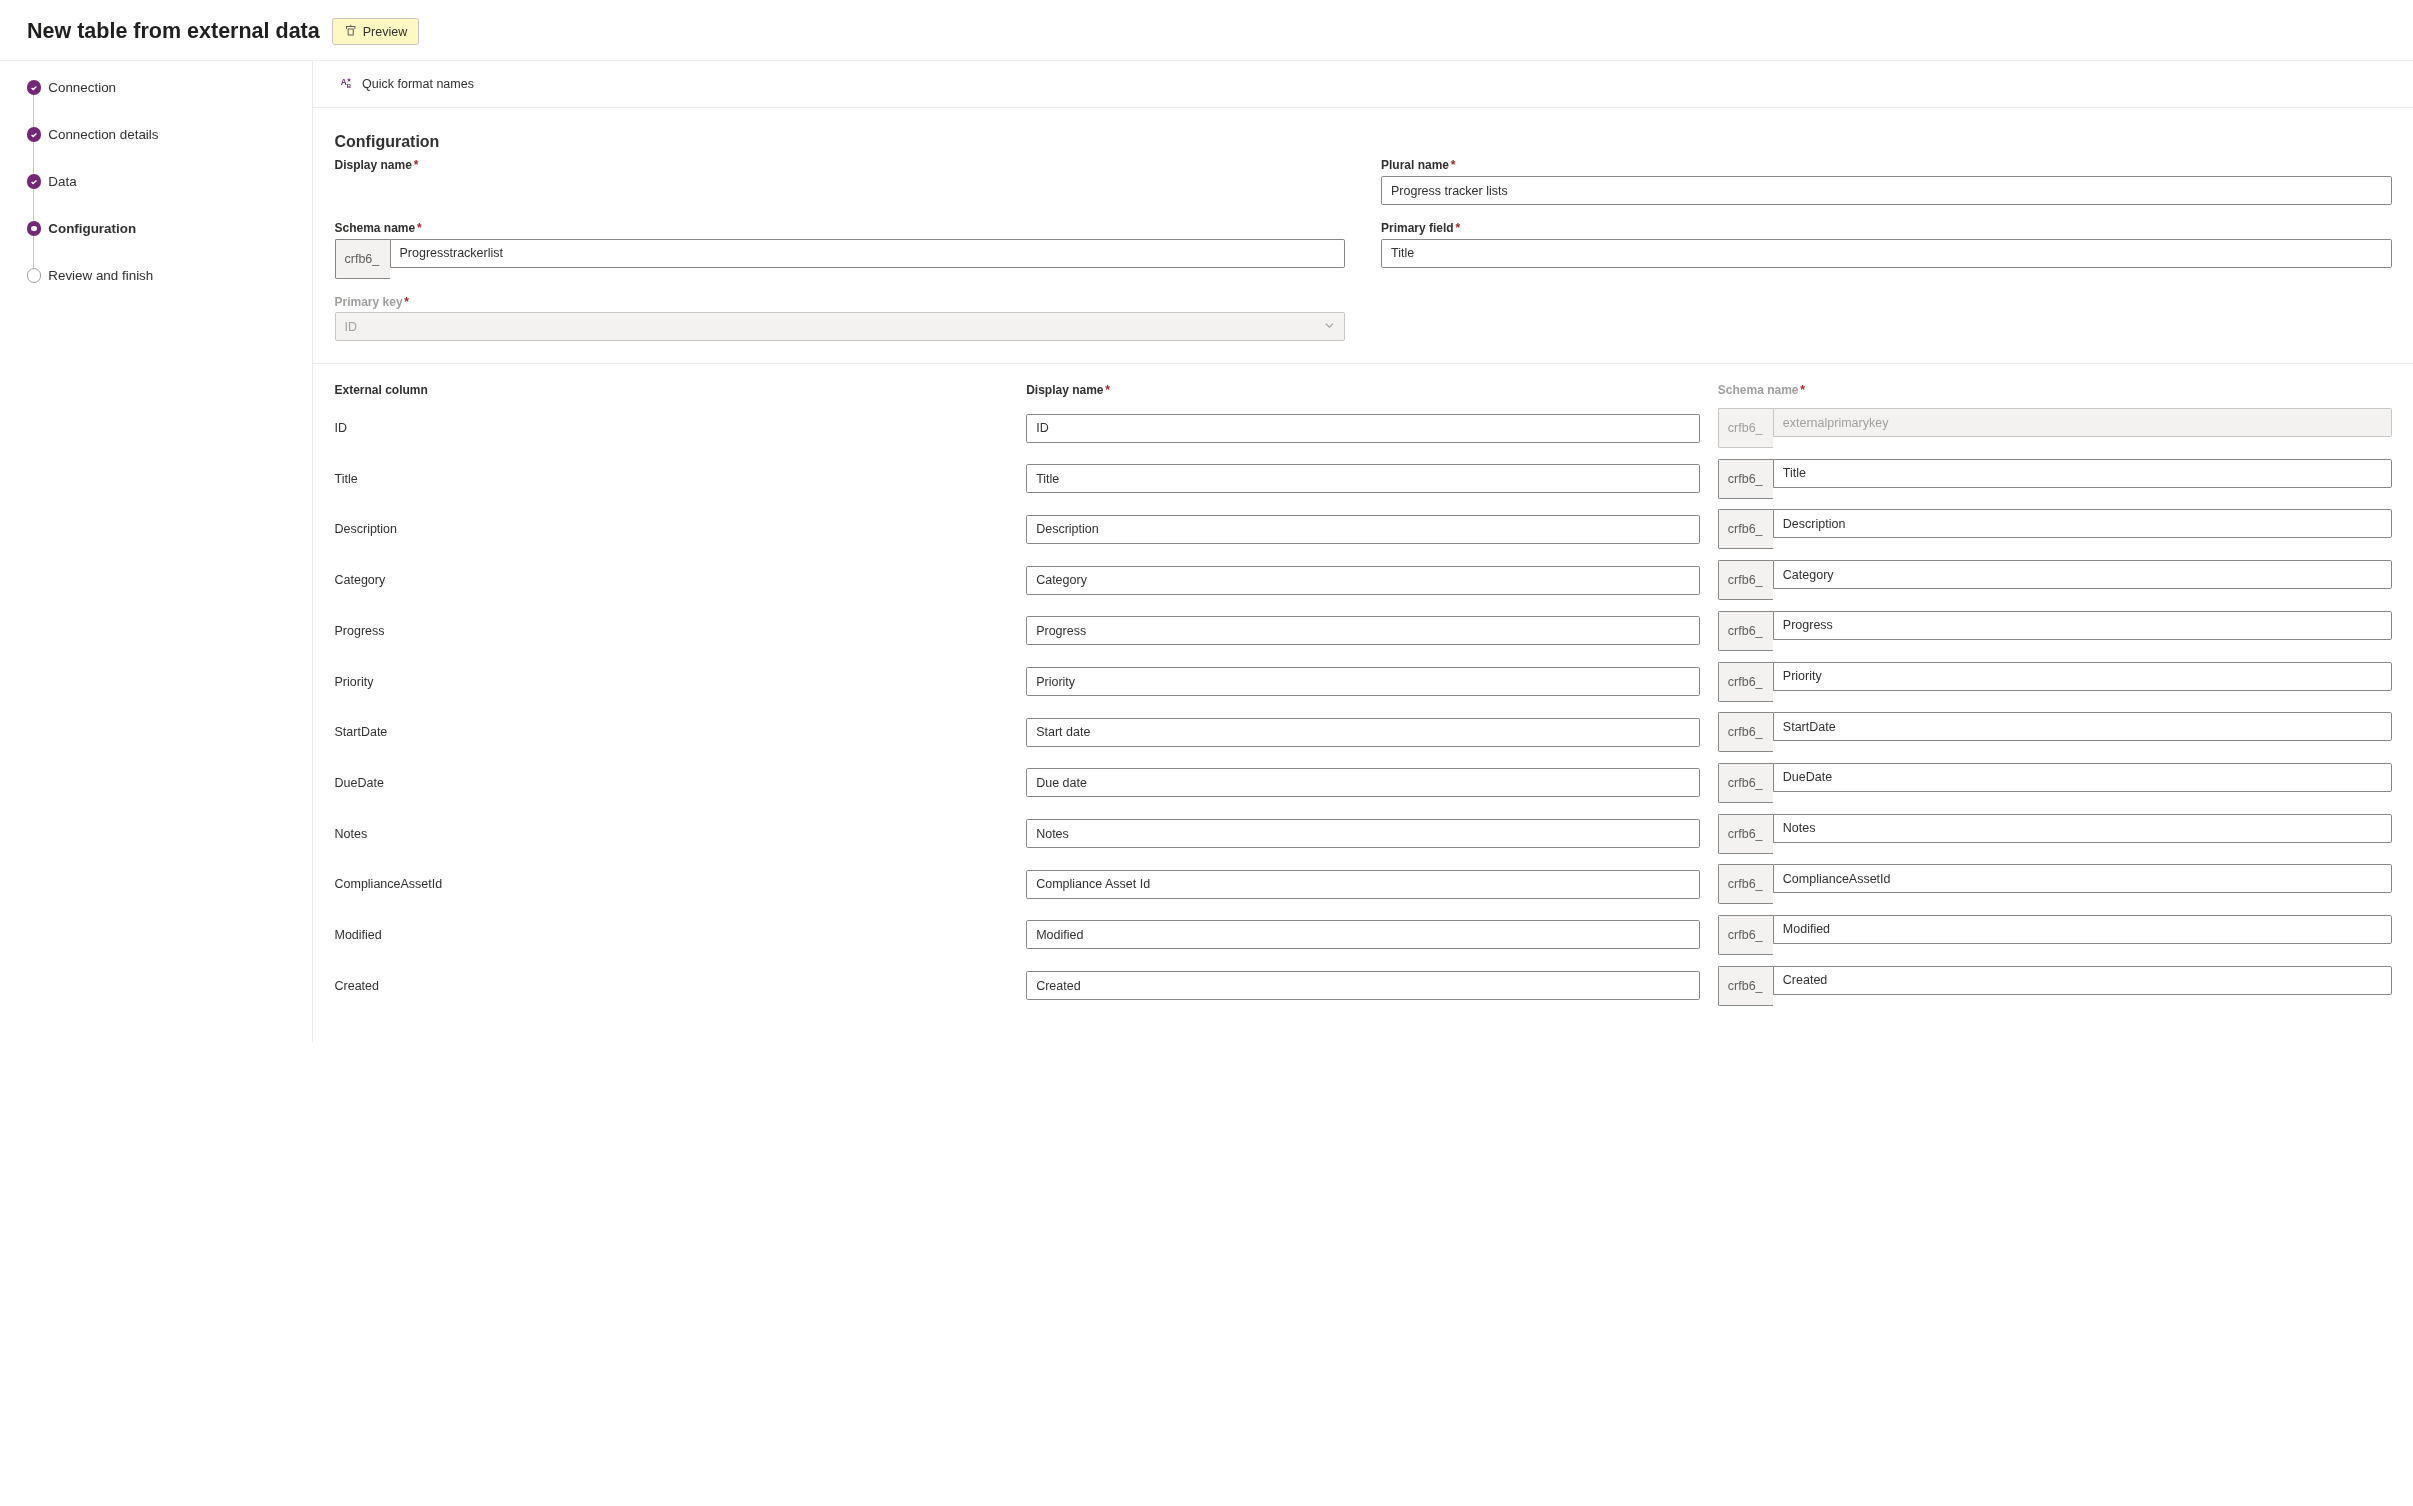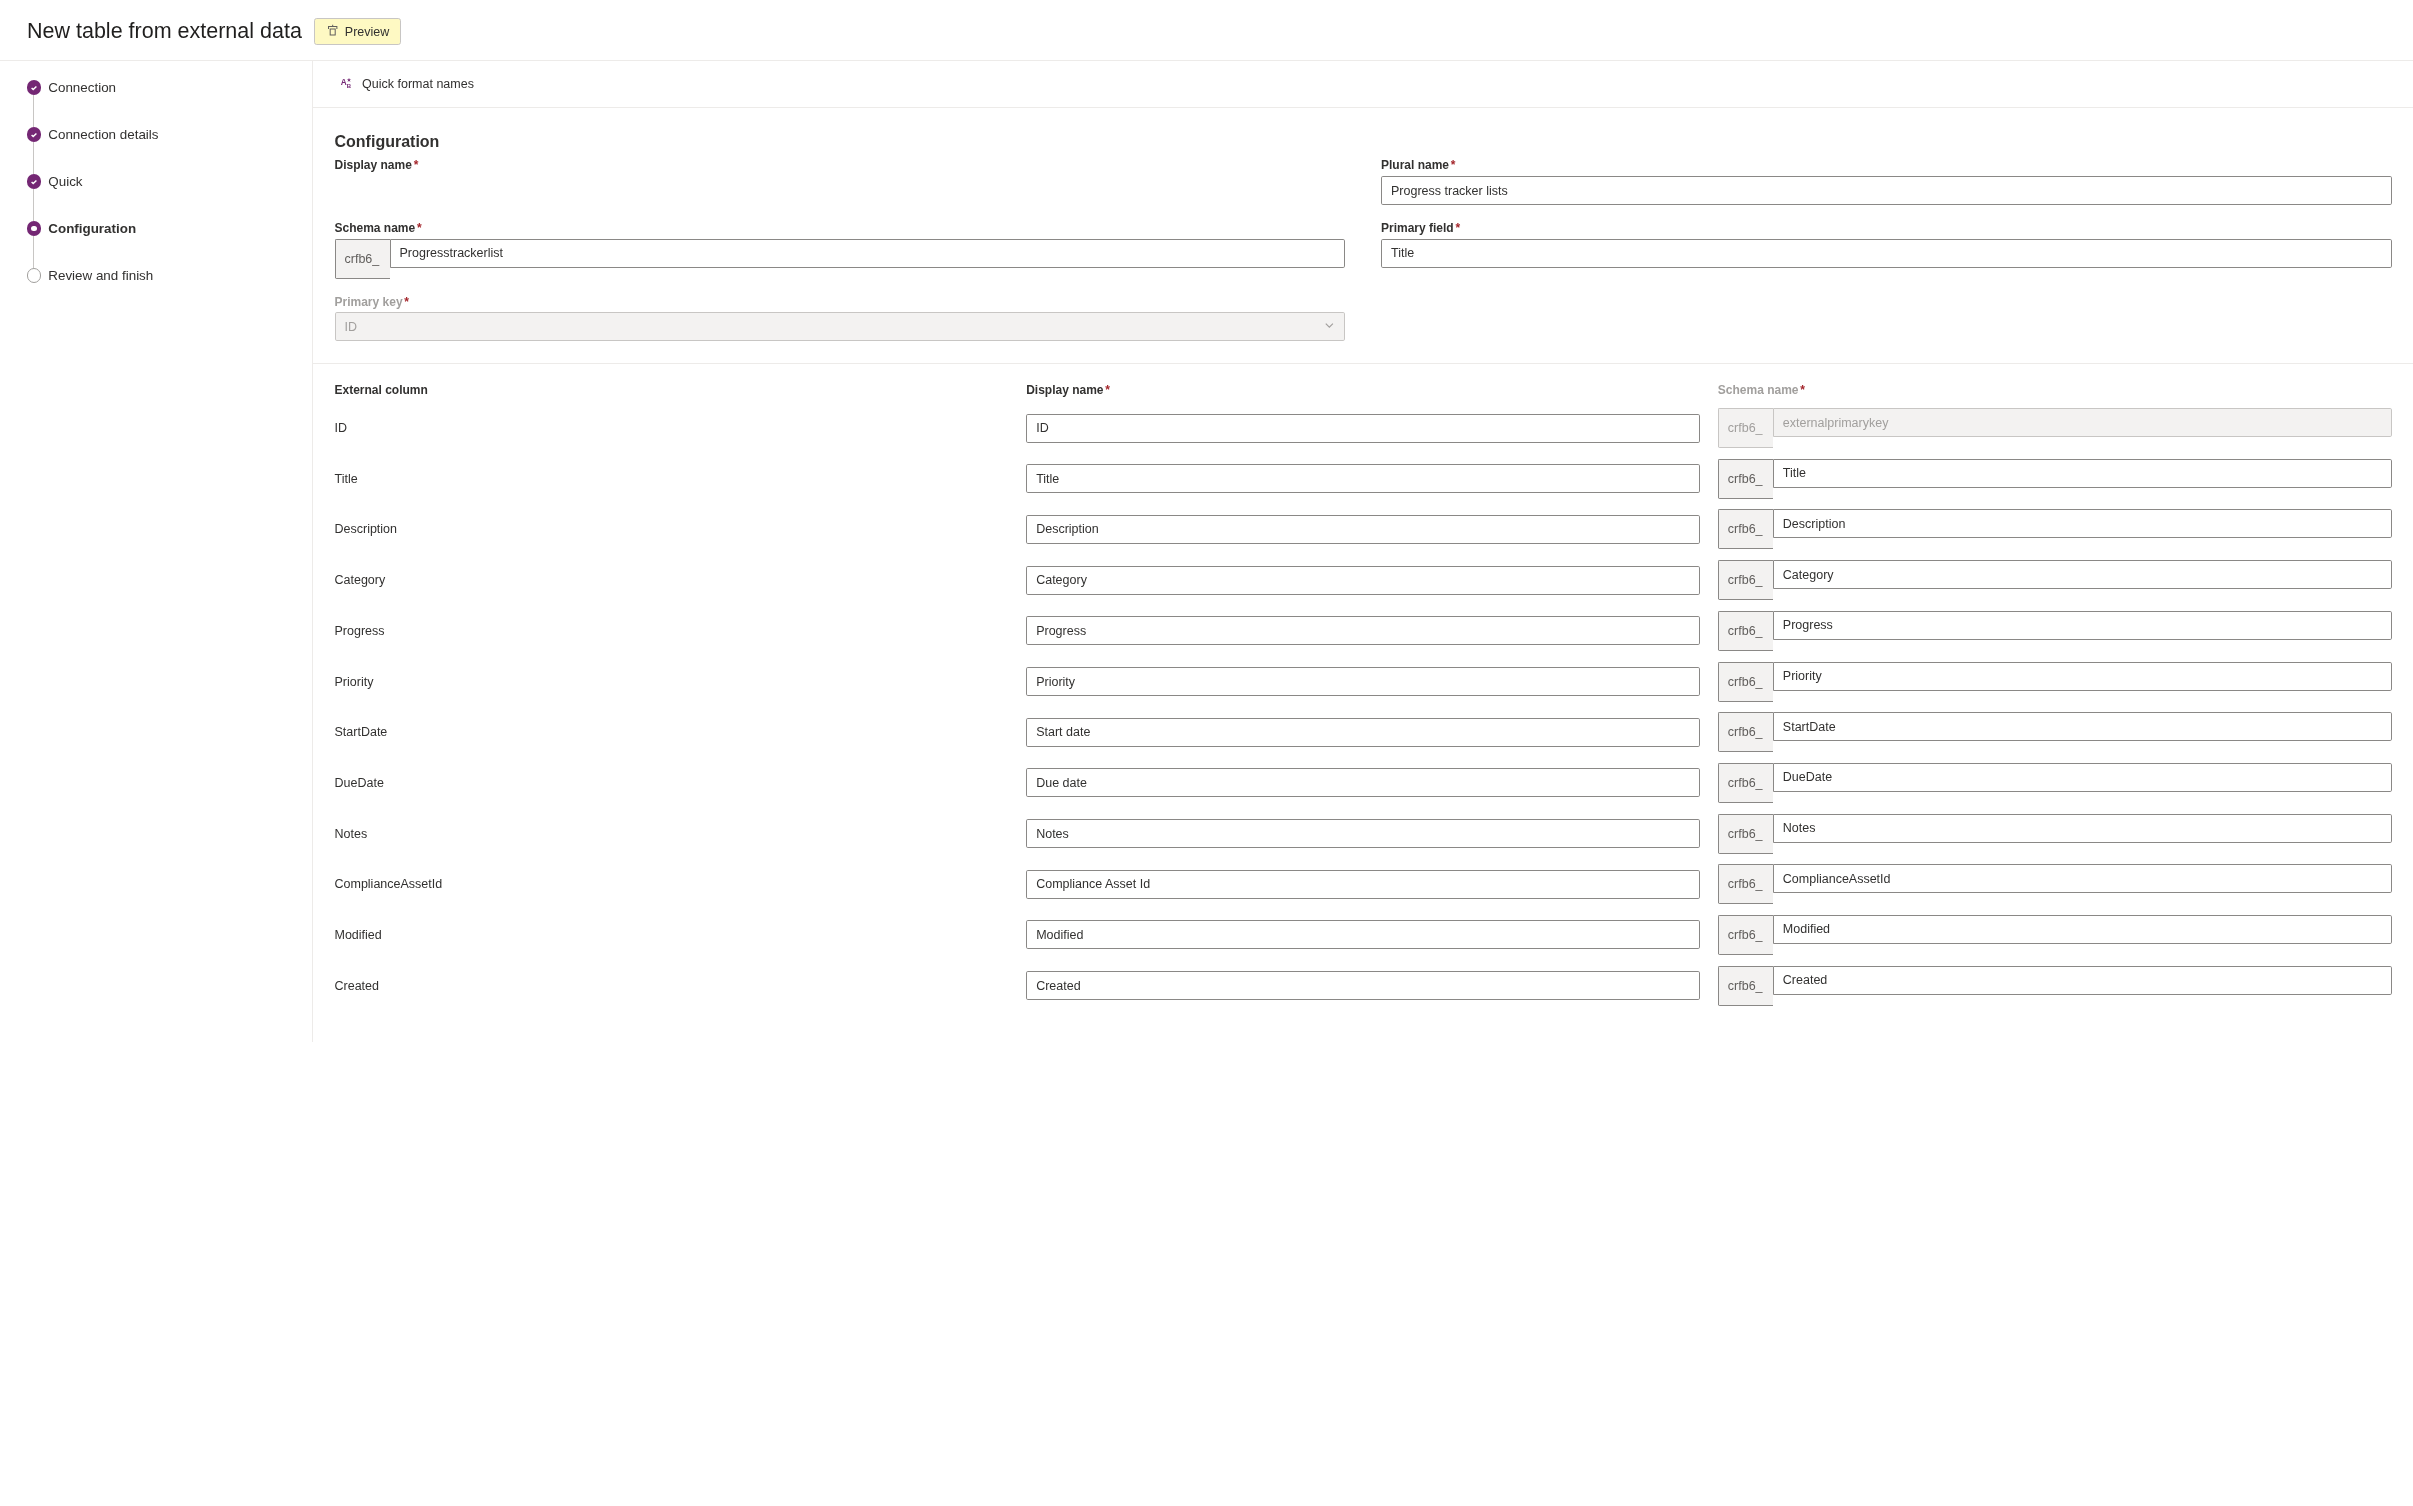--- a/index.html
+++ b/index.html
@@ -17,21 +17,21 @@
   
   .header {
     display: flex;
     align-items: center;
     padding: 18px 27px 14.3px 27px;
     border-bottom: 0.9px solid #edebe9;
     gap: 12.5px;
   }
   .header h1 {
     font-size: 21.5px;
-    font-weight: 400;
+    font-weight: 700;
     color: #201f1e;
   }
   .preview-btn {
     display: inline-flex;
     align-items: center;
     gap: 5.4px;
     border: 0.9px solid #c8c6c4;
     background: #fef9c3;
     padding: 4.5px 10.7px;
     border-radius: 2.7px;
@@ -233,21 +233,21 @@
           </div>
           <span class="step-label">Connection details</span>
         </div>
         <div class="step-connector"></div>
         <div class="step-item">
           <div class="step-circle done">
             <svg viewBox="0 0 10 10" fill="none" stroke="#fff" stroke-width="1.8">
               <path d="M2 5 L4 7 L8 3"></path>
             </svg>
           </div>
-          <span class="step-label">Quick</span>
+          <span class="step-label">Data</span>
         </div>
         <div class="step-connector"></div>
         <div class="step-item">
           <div class="step-circle current"></div>
           <span class="step-label current">Configuration</span>
         </div>
         <div class="step-connector"></div>
         <div class="step-item">
           <div class="step-circle pending"></div>
           <span class="step-label">Review and finish</span>

